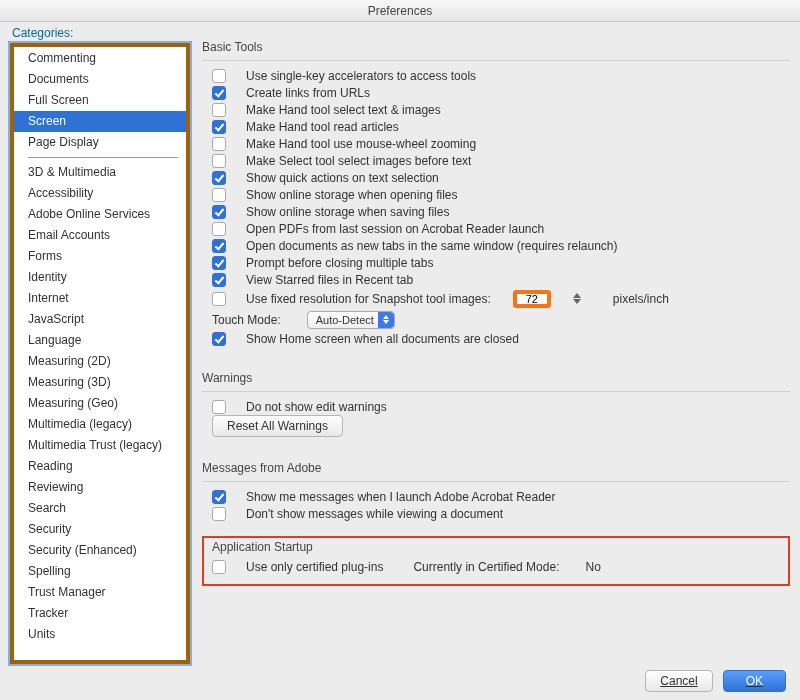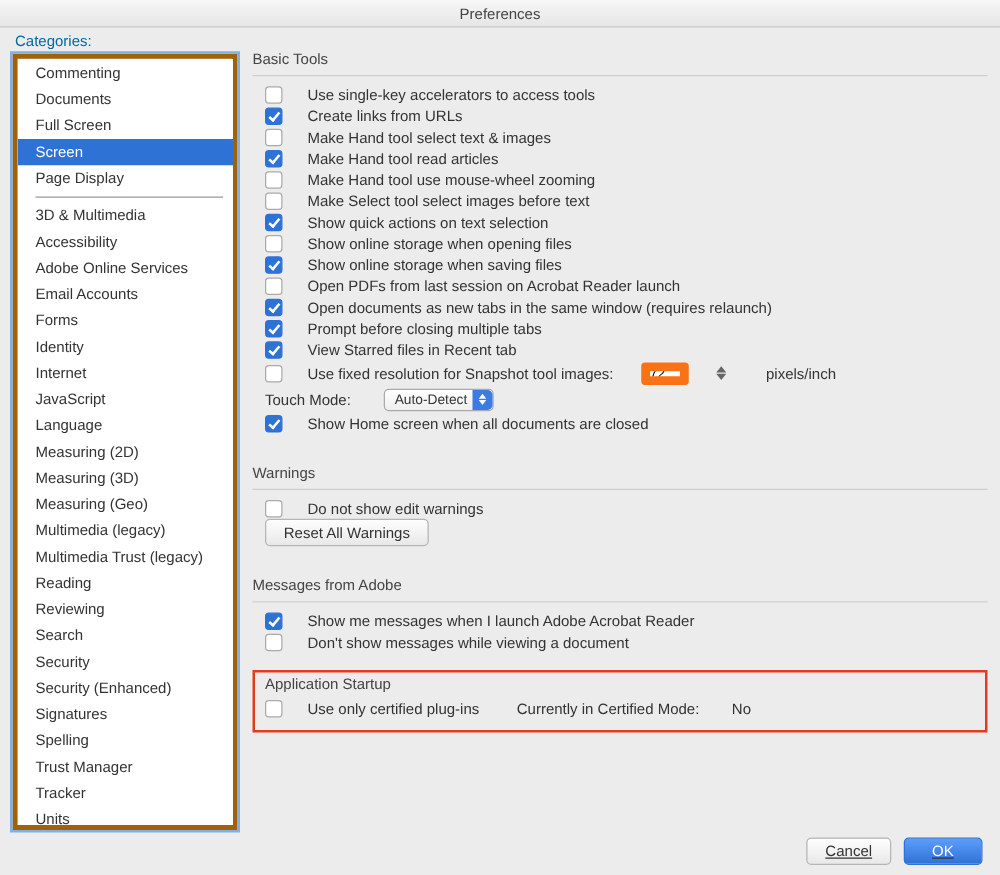--- a/index.html
+++ b/index.html
@@ -106,23 +106,24 @@
     position: absolute;
     left: 4px; top: 1px;
     width: 3px; height: 7px;
     border: solid #fff;
     border-width: 0 2px 2px 0;
     transform: rotate(40deg);
   }
   .num-input {
     width: 38px;
     height: 18px;
-    border: 7px solid #f97316;
+    border: 4px solid #f97316;
     background: #fff;
     border-radius: 3px;
+    text-align: center;
     font-size: 11px;
     margin: 0 2px;
   }
   .stepper {
     width: 14px;
     height: 18px;
     display: flex;
     flex-direction: column;
     justify-content: center;
     gap: 1px;
@@ -228,21 +229,20 @@
         <div class="cat-item">Measuring (2D)</div>
         <div class="cat-item">Measuring (3D)</div>
         <div class="cat-item">Measuring (Geo)</div>
         <div class="cat-item">Multimedia (legacy)</div>
         <div class="cat-item">Multimedia Trust (legacy)</div>
         <div class="cat-item">Reading</div>
         <div class="cat-item">Reviewing</div>
         <div class="cat-item">Search</div>
         <div class="cat-item">Security</div>
         <div class="cat-item">Security (Enhanced)</div>
-        <div class="cat-item">Signatures</div>
         <div class="cat-item">Spelling</div>
         <div class="cat-item">Trust Manager</div>
         <div class="cat-item">Tracker</div>
         <div class="cat-item">Units</div>
       </div>
   </div>
 
   <div class="main">
     <div class="section-label">Basic Tools</div>
     <div class="section-body" id="basic-tools-body">

